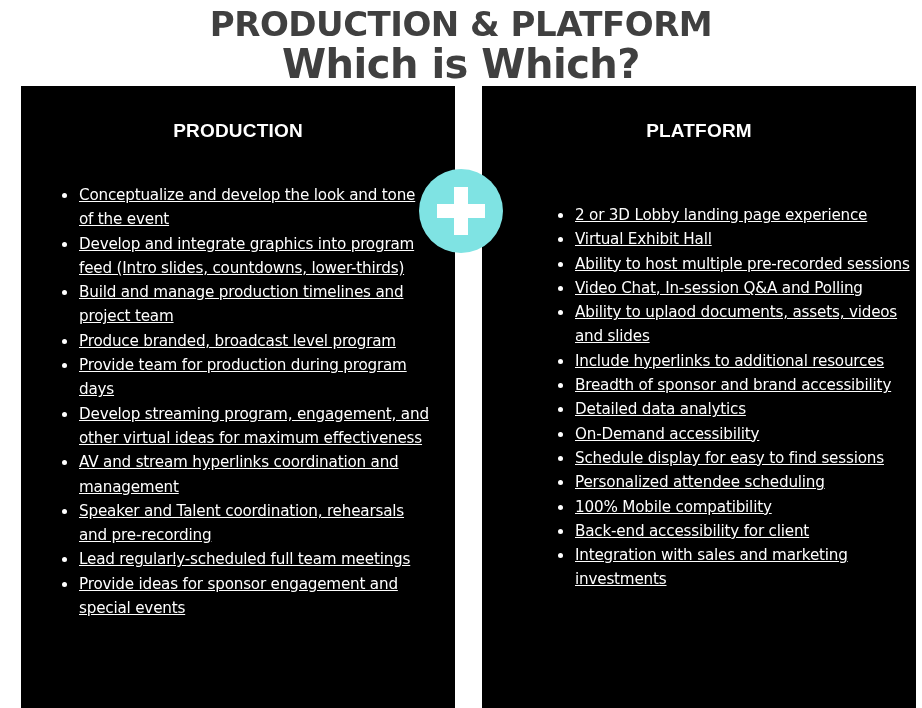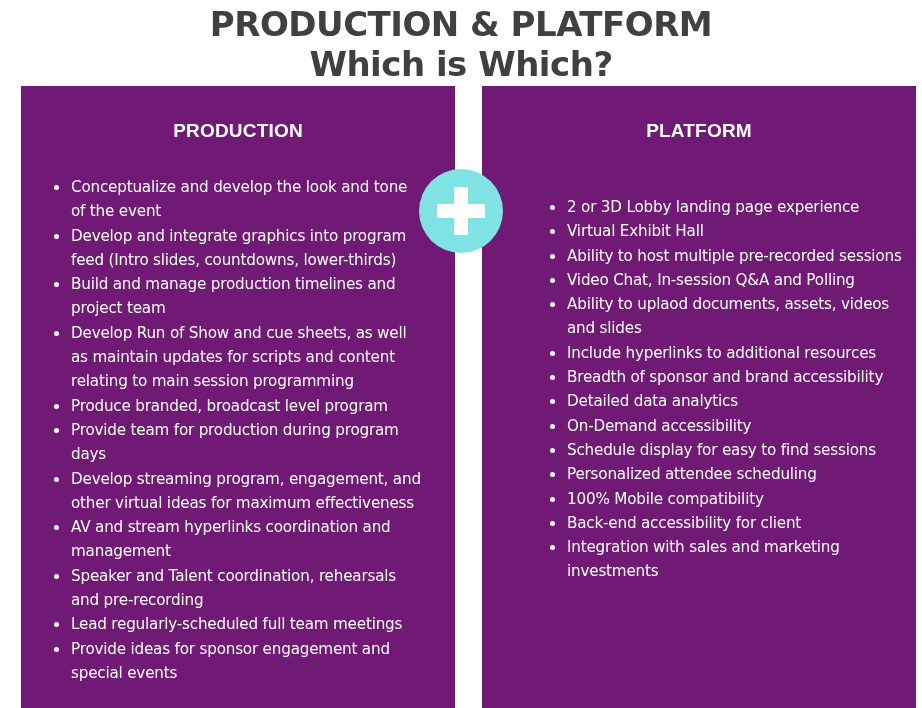--- a/index.html
+++ b/index.html
@@ -8,36 +8,37 @@
     background: #ffffff; position: relative;
     font-family: "Liberation Sans", sans-serif;
   }
   .title {
     position: absolute; left: 0; top: 4px; width: 922px;
     text-align: center; color: #404040;
     font-family: "DejaVu Sans", sans-serif; font-weight: bold;
     line-height: 40px;
   }
   .title .l1 { font-size: 34px; letter-spacing: -0.5px; display: block; }
-  .title .l2 { font-size: 34px; letter-spacing: -0.5px; display: block; }
+  .title .l2 { font-size: 40px; letter-spacing: -0.5px; display: block; }
   .panel {
     position: absolute; top: 86px; height: 622px;
-    background: #701a75; color: #ffffff;
+    background: #000000; color: #ffffff;
   }
   .panel.left { left: 21px; width: 434px; }
   .panel.right { left: 482px; width: 434px; }
   .panel h2 {
     margin: 0; position: absolute; left: 0; right: 0; top: 34px;
     text-align: center; font-family: "Liberation Sans", sans-serif;
     font-weight: bold; font-size: 19px; letter-spacing: 0.2px;
   }
   .panel ul {
-    list-style: none; margin: 0; padding: 0; position: absolute;
+    list-style: none; margin: 8px; padding: 0; position: absolute;
     font-family: "DejaVu Sans", sans-serif; font-size: 15.2px;
     line-height: 24.3px;
+    text-decoration: underline;
   }
   .panel.left ul { left: 30px; top: 89px; width: 370px; }
   .panel.right ul { left: 65px; top: 109px; width: 360px; }
   .panel li {
     position: relative; padding-left: 20px; letter-spacing: -0.2px;
   }
   .panel li::before {
     content: ""; position: absolute; left: 3px; top: 10px;
     width: 5px; height: 5px; border-radius: 50%; background: #ffffff;
   }
@@ -59,21 +60,20 @@
   <span class="l1">PRODUCTION &amp; PLATFORM</span>
   <span class="l2">Which is Which?</span>
 </div>
 
 <div class="panel left">
   <h2>PRODUCTION</h2>
   <ul>
     <li>Conceptualize and develop the look and tone of the event</li>
     <li>Develop and integrate graphics into program feed (Intro slides, countdowns, lower-thirds)</li>
     <li>Build and manage production timelines and project team</li>
-    <li>Develop Run of Show and cue sheets, as well as maintain updates for scripts and content relating to main session programming</li>
     <li>Produce branded, broadcast level program</li>
     <li>Provide team for production during program days</li>
     <li>Develop streaming program, engagement, and other virtual ideas for maximum effectiveness</li>
     <li>AV and stream hyperlinks coordination and management</li>
     <li>Speaker and Talent coordination, rehearsals and pre-recording</li>
     <li>Lead regularly-scheduled full team meetings</li>
     <li>Provide ideas for sponsor engagement and special events</li>
   </ul>
 </div>
 

